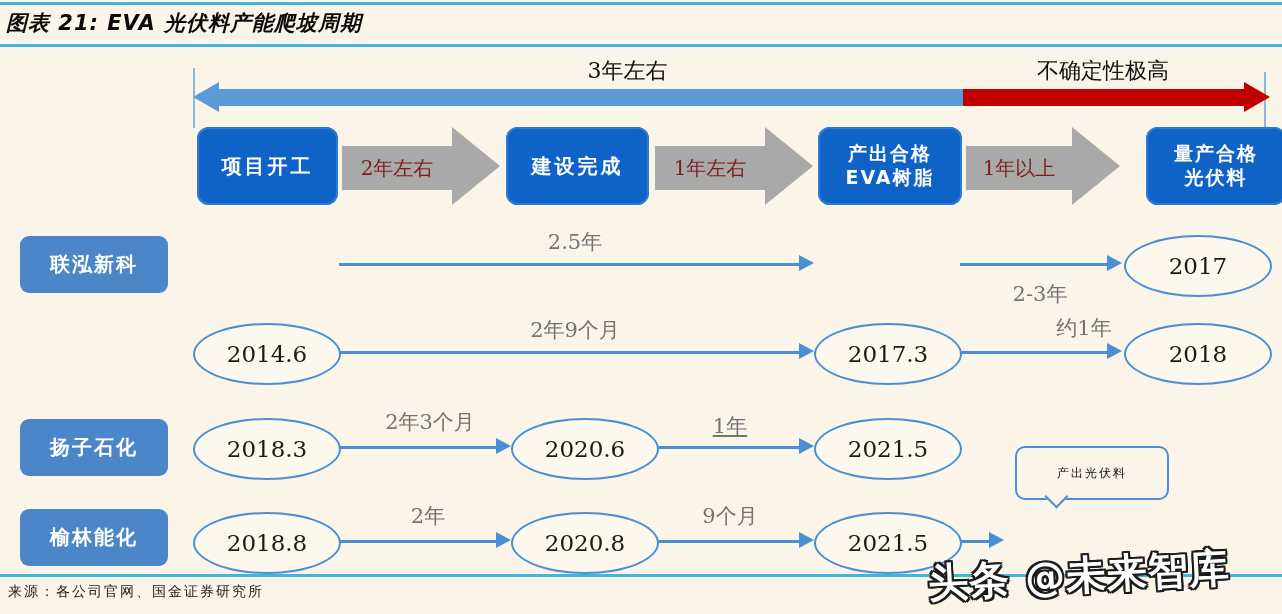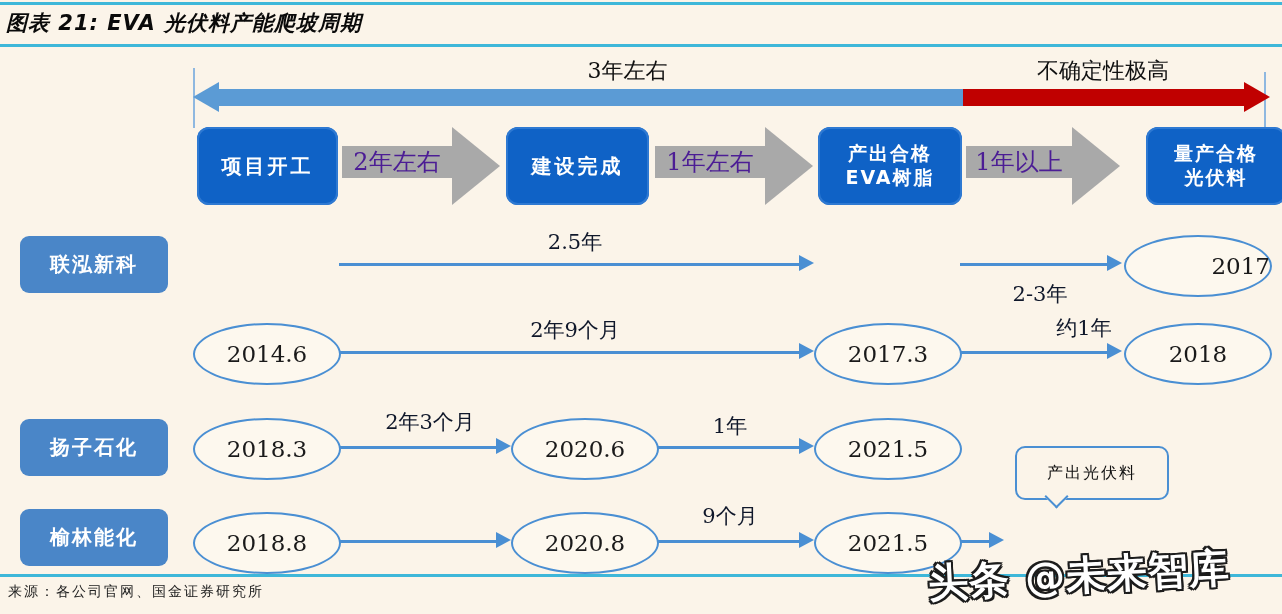--- a/index.html
+++ b/index.html
@@ -23,23 +23,23 @@
   .tl-bar{position:absolute; height:17px;}
   .tri{position:absolute; width:0; height:0;}
   .pbox{
     position:absolute; height:78px; background:#0f62c6; border-radius:12px;
     display:flex; flex-direction:column; align-items:center; justify-content:center;
     color:#fff; font-weight:bold; font-size:20px; letter-spacing:3px; line-height:1.25;
     box-shadow:inset 0 0 0 2px #2e79d2;
   }
   .pbox .l2{font-size:19px; letter-spacing:2px;}
   .garrow-body{
-    position:absolute; height:32px; background:#a9a9a9;
-    display:flex; align-items:center; justify-content:center;
-    font-size:24px; color:#4c1d95;
+    position:absolute; height:44px; background:#a9a9a9;
+    display:flex; align-items:center; justify-content:center;
+    font-size:20px; color:#7f1d1d;
     font-family:"DejaVu Serif","Liberation Serif",serif; white-space:nowrap;
   }
   .garrow-head{
     position:absolute; width:0; height:0;
     border-top:39px solid transparent; border-bottom:39px solid transparent;
     border-left:48px solid #a9a9a9;
   }
   .cbox{
     position:absolute; left:20px; width:148px; height:57px;
     background:#4a86c8; border-radius:9px;
@@ -52,28 +52,28 @@
     display:flex; align-items:center; justify-content:center;
     font-family:"DejaVu Serif","Liberation Serif",serif; font-size:23px; color:#1a1a1a;
   }
   .conn{position:absolute; height:3px; background:#4a8fd3;}
   .conn-head{
     position:absolute; width:0; height:0;
     border-top:8px solid transparent; border-bottom:8px solid transparent;
     border-left:15px solid #4a8fd3;
   }
   .dur{
-    position:absolute; text-align:center; font-size:21px; color:#0f172a;
+    position:absolute; text-align:center; font-size:21px; color:#737373;
     font-family:"DejaVu Serif","Liberation Serif",serif; white-space:nowrap;
   }
   .callout{
     position:absolute; left:1015px; top:446px; width:150px; height:50px;
     border:2.5px solid #4a8fd3; border-radius:10px; background:#fbf4e9;
     display:flex; align-items:center; justify-content:center;
-    font-size:16px; font-family:Liberation Serif, serif; color:#111;
+    font-size:12px; font-family:Liberation Serif, serif; color:#111;
     letter-spacing:2px; z-index:2;
   }
   .callout-tail{
     position:absolute; left:1048px; top:488px; width:15px; height:15px;
     background:#fbf4e9; border-right:2.5px solid #4a8fd3; border-bottom:2.5px solid #4a8fd3;
     transform:rotate(45deg); z-index:3;
   }
   .source{
     position:absolute; left:8px; top:583px; font-size:14px; color:#222;
     font-family:"DejaVu Serif","Liberation Serif",serif; letter-spacing:2px; white-space:nowrap;
@@ -137,21 +137,21 @@
 
   <div class="cbox" style="top:236px;">
     <span>联泓新科</span>
   </div>
   <div class="conn" style="left:339px; top:263px; width:461px;"></div>
   <div class="conn-head" style="left:799px; top:255px;"></div>
   <div class="dur" style="left:495px; top:228px; width:160px;">2.5年</div>
   <div class="conn" style="left:960px; top:263px; width:149px;"></div>
   <div class="conn-head" style="left:1107px; top:255px;"></div>
   <div class="dur" style="left:975px; top:242px; width:130px;margin-top:38px;">2-3年</div>
-  <div class="ellipse" style="left:1124px; top:235px;justify-content:flex-end;">
+  <div class="ellipse" style="left:1124px; top:235px;">
     <span>2017</span>
   </div>
 
   <div class="ellipse" style="left:193px; top:323px;">
     <span>2014.6</span>
   </div>
   <div class="conn" style="left:339px; top:351px; width:461px;"></div>
   <div class="conn-head" style="left:799px; top:343px;"></div>
   <div class="dur" style="left:480px; top:316px; width:190px;">2年9个月</div>
   <div class="ellipse" style="left:814px; top:323px;">
@@ -171,38 +171,39 @@
     <span>2018.3</span>
   </div>
   <div class="conn" style="left:339px; top:446px; width:158px;"></div>
   <div class="conn-head" style="left:496px; top:438px;"></div>
   <div class="dur" style="left:335px; top:408px; width:190px;">2年3个月</div>
   <div class="ellipse" style="left:511px; top:418px;">
     <span>2020.6</span>
   </div>
   <div class="conn" style="left:657px; top:446px; width:142px;"></div>
   <div class="conn-head" style="left:799px; top:438px;"></div>
-  <div class="dur" style="left:660px; top:412px; width:140px;">1年</div>
+  <div class="dur" style="left:660px; top:412px; width:140px;text-decoration:underline;">1年</div>
   <div class="ellipse" style="left:814px; top:418px;">
     <span>2021.5</span>
   </div>
 
   <div class="callout">
     <span>产出光伏料</span>
   </div>
   <div class="callout-tail"></div>
 
   <div class="cbox" style="top:495px;margin-top:14px;">
     <span>榆林能化</span>
   </div>
   <div class="ellipse" style="left:193px; top:512px;">
     <span>2018.8</span>
   </div>
   <div class="conn" style="left:339px; top:540px; width:158px;"></div>
   <div class="conn-head" style="left:496px; top:532px;"></div>
+  <div class="dur" style="left:348px; top:502px; width:160px;">2年</div>
   <div class="ellipse" style="left:511px; top:512px;">
     <span>2020.8</span>
   </div>
   <div class="conn" style="left:657px; top:540px; width:142px;"></div>
   <div class="conn-head" style="left:799px; top:532px;"></div>
   <div class="dur" style="left:650px; top:502px; width:160px;">9个月</div>
   <div class="ellipse" style="left:814px; top:512px;">
     <span>2021.5</span>
   </div>
   <div class="conn" style="left:960px; top:540px; width:30px;"></div>

